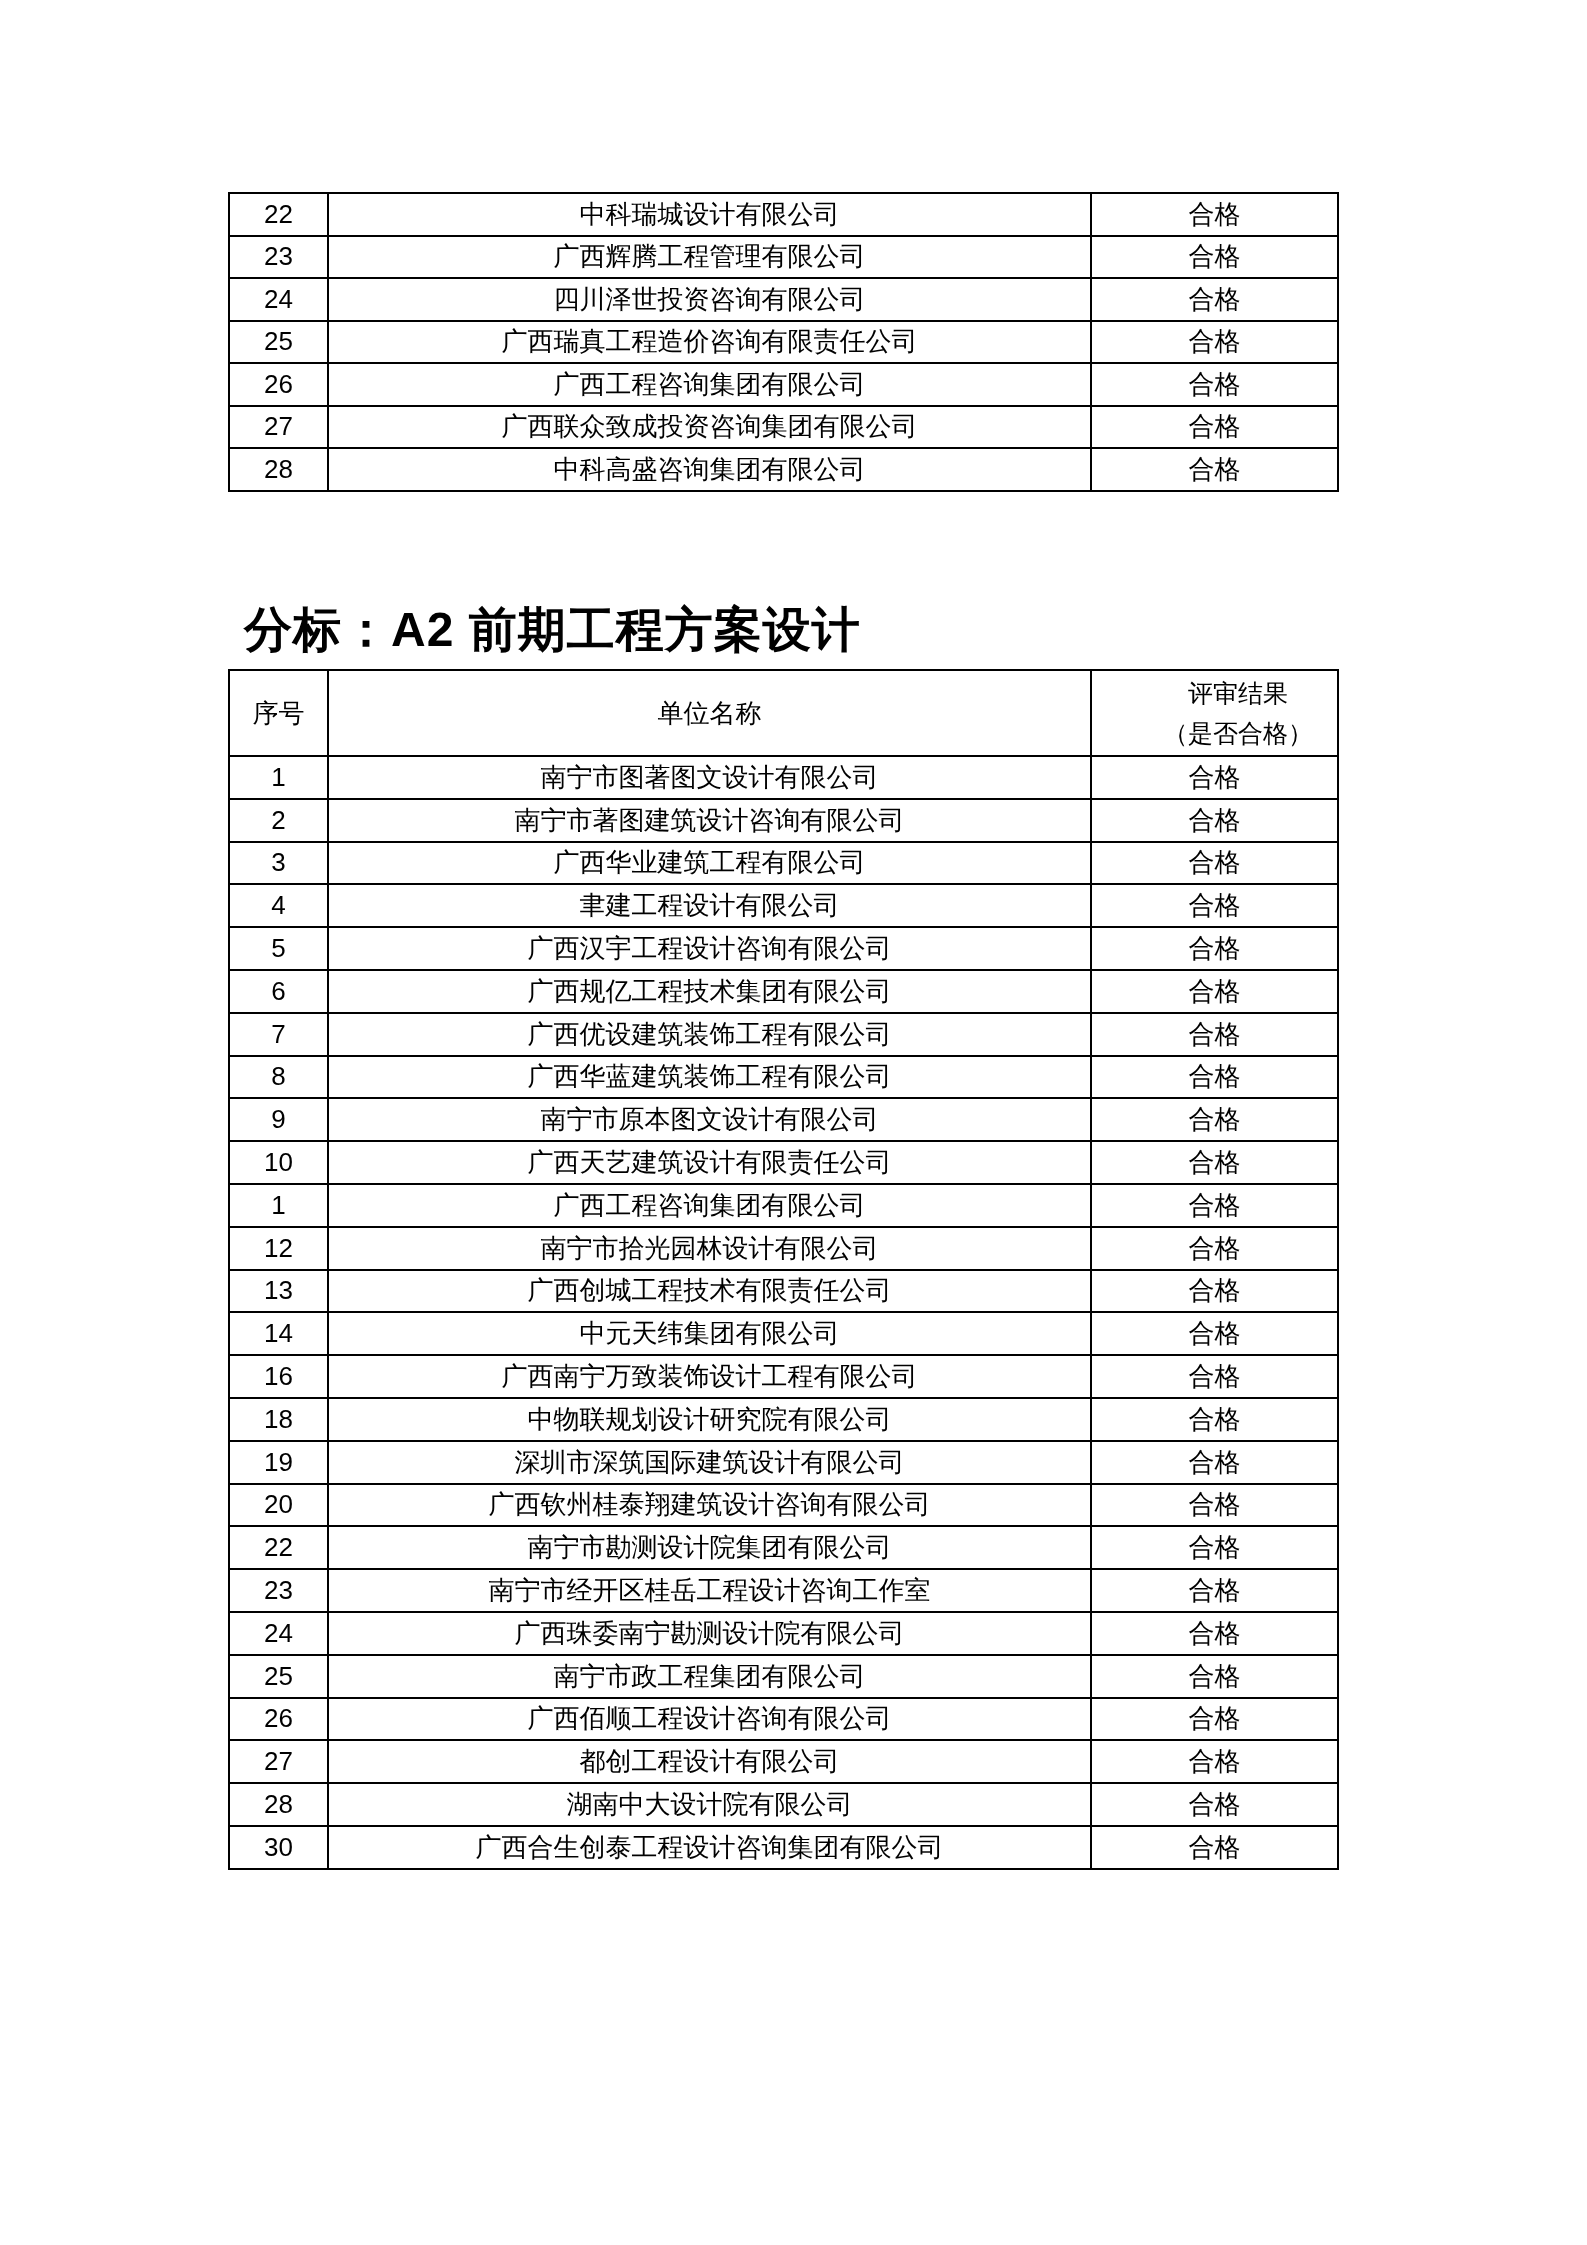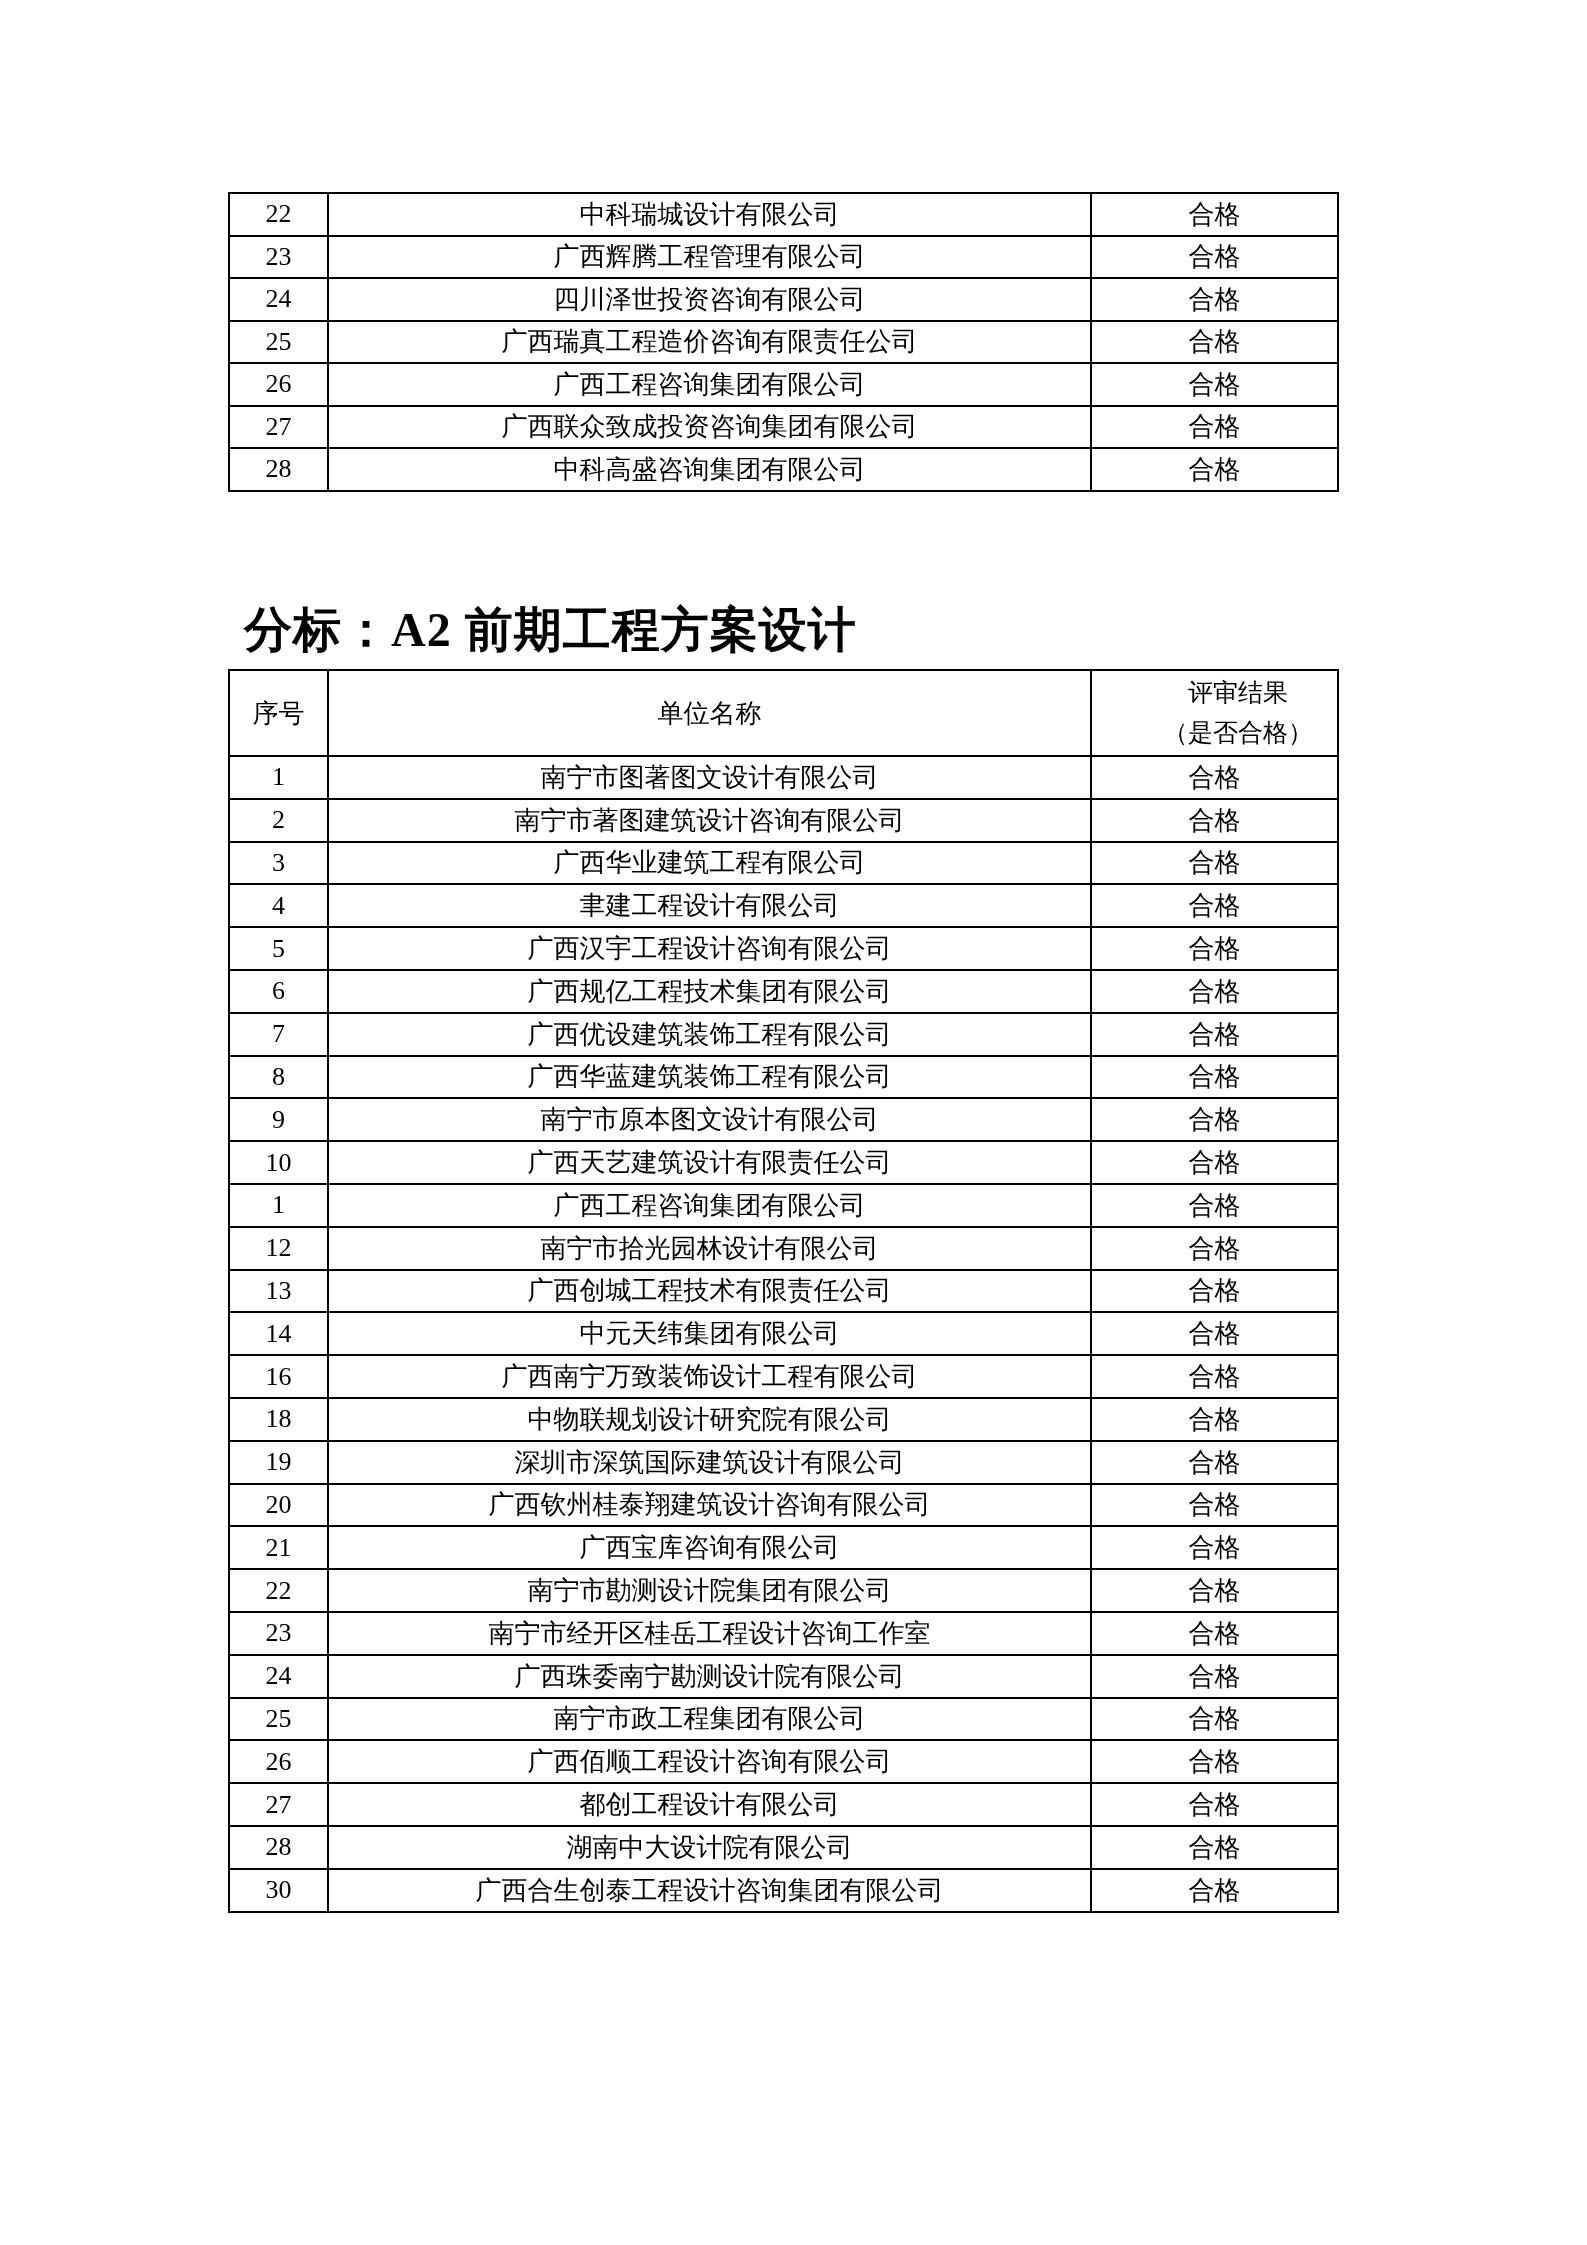--- a/index.html
+++ b/index.html
@@ -2,21 +2,21 @@
 <html><head>
 <meta charset="utf-8">
 <style>
   html,body { margin:0; padding:0; background:#e8e8e8; }
   .page {
     position:relative;
     width:1587px;
     height:2245px;
     background:#ffffff;
     margin:0 auto;
-    font-family:Liberation Serif, serif;
+    font-family:Liberation Sans, sans-serif;
     color:#000000;
     overflow:hidden;
   }
   table.doc-table {
     border-collapse:collapse;
     table-layout:fixed;
     position:absolute;
     left:228px;
     width:1109px;
     font-size:26px;
@@ -204,25 +204,20 @@
           <td class="c-no">19</td>
           <td class="c-name">深圳市深筑国际建筑设计有限公司</td>
           <td class="c-result">合格</td>
         </tr>
         <tr>
           <td class="c-no">20</td>
           <td class="c-name">广西钦州桂泰翔建筑设计咨询有限公司</td>
           <td class="c-result">合格</td>
         </tr>
         <tr>
-          <td class="c-no">21</td>
-          <td class="c-name">广西宝库咨询有限公司</td>
-          <td class="c-result">合格</td>
-        </tr>
-        <tr>
           <td class="c-no">22</td>
           <td class="c-name">南宁市勘测设计院集团有限公司</td>
           <td class="c-result">合格</td>
         </tr>
         <tr>
           <td class="c-no">23</td>
           <td class="c-name">南宁市经开区桂岳工程设计咨询工作室</td>
           <td class="c-result">合格</td>
         </tr>
         <tr>

